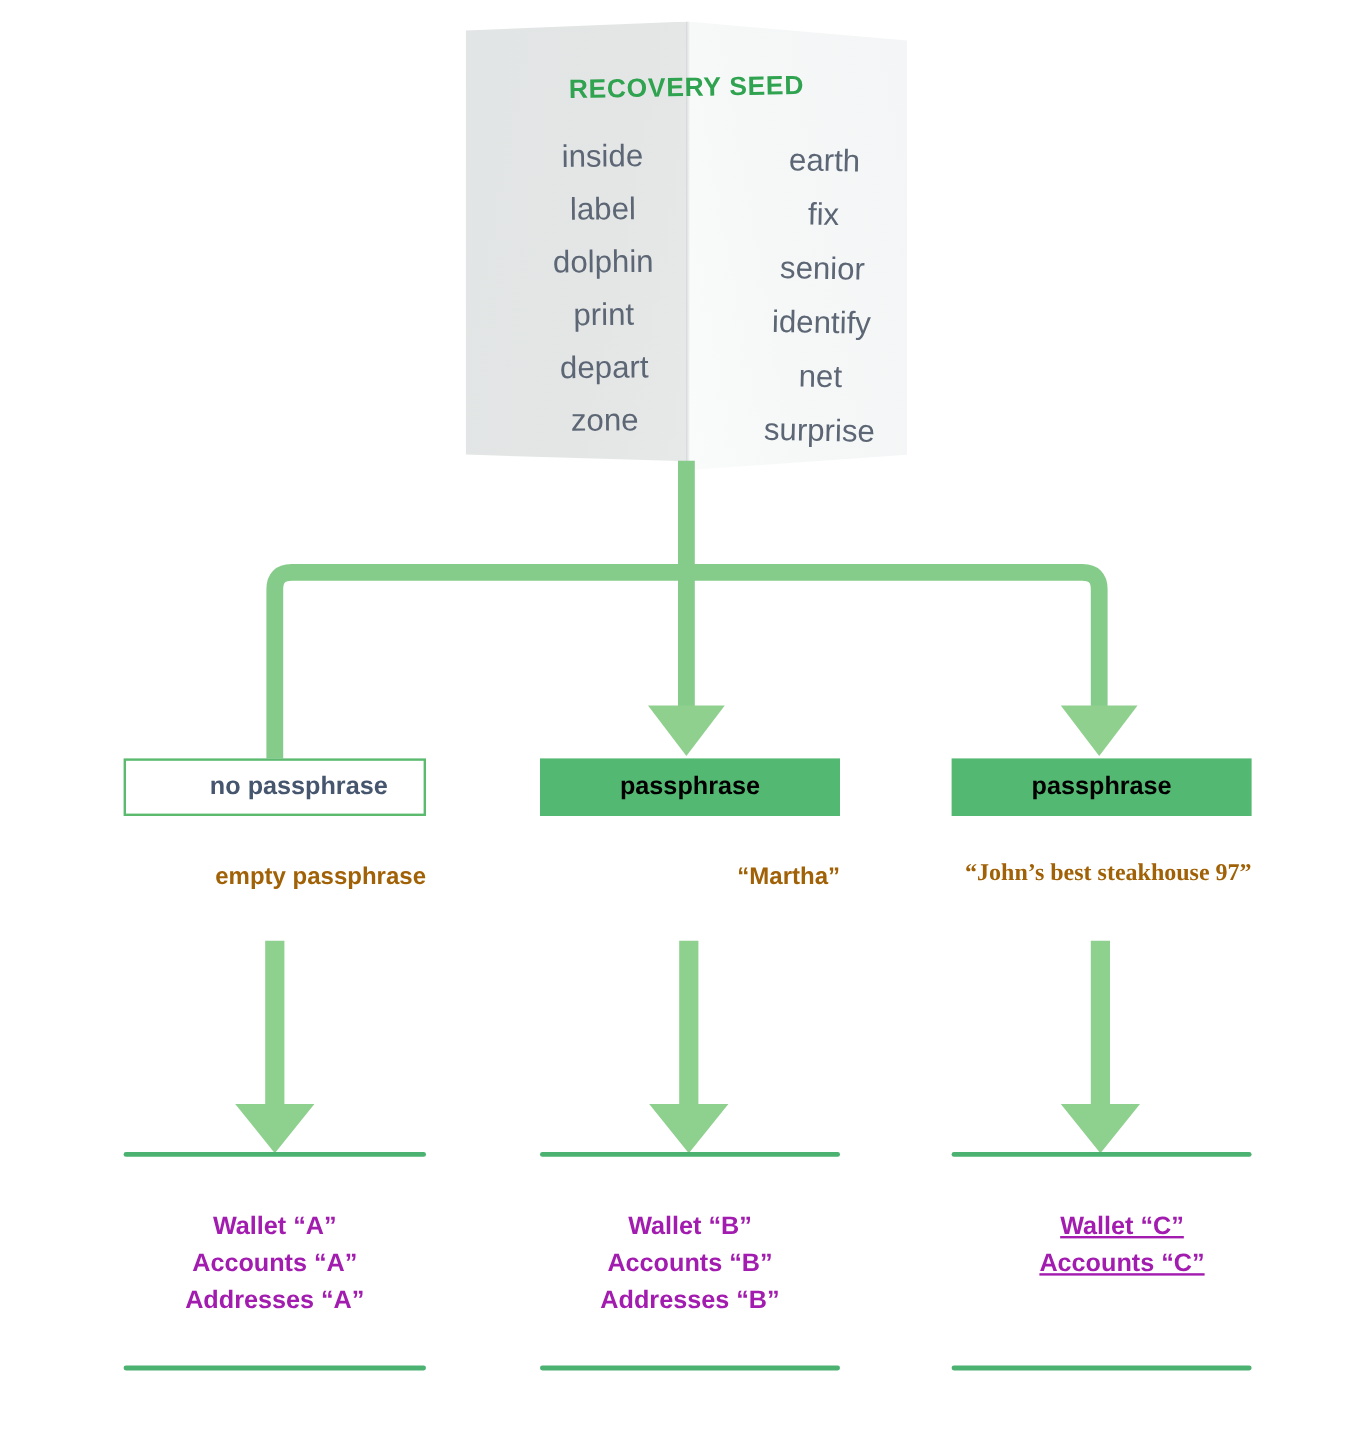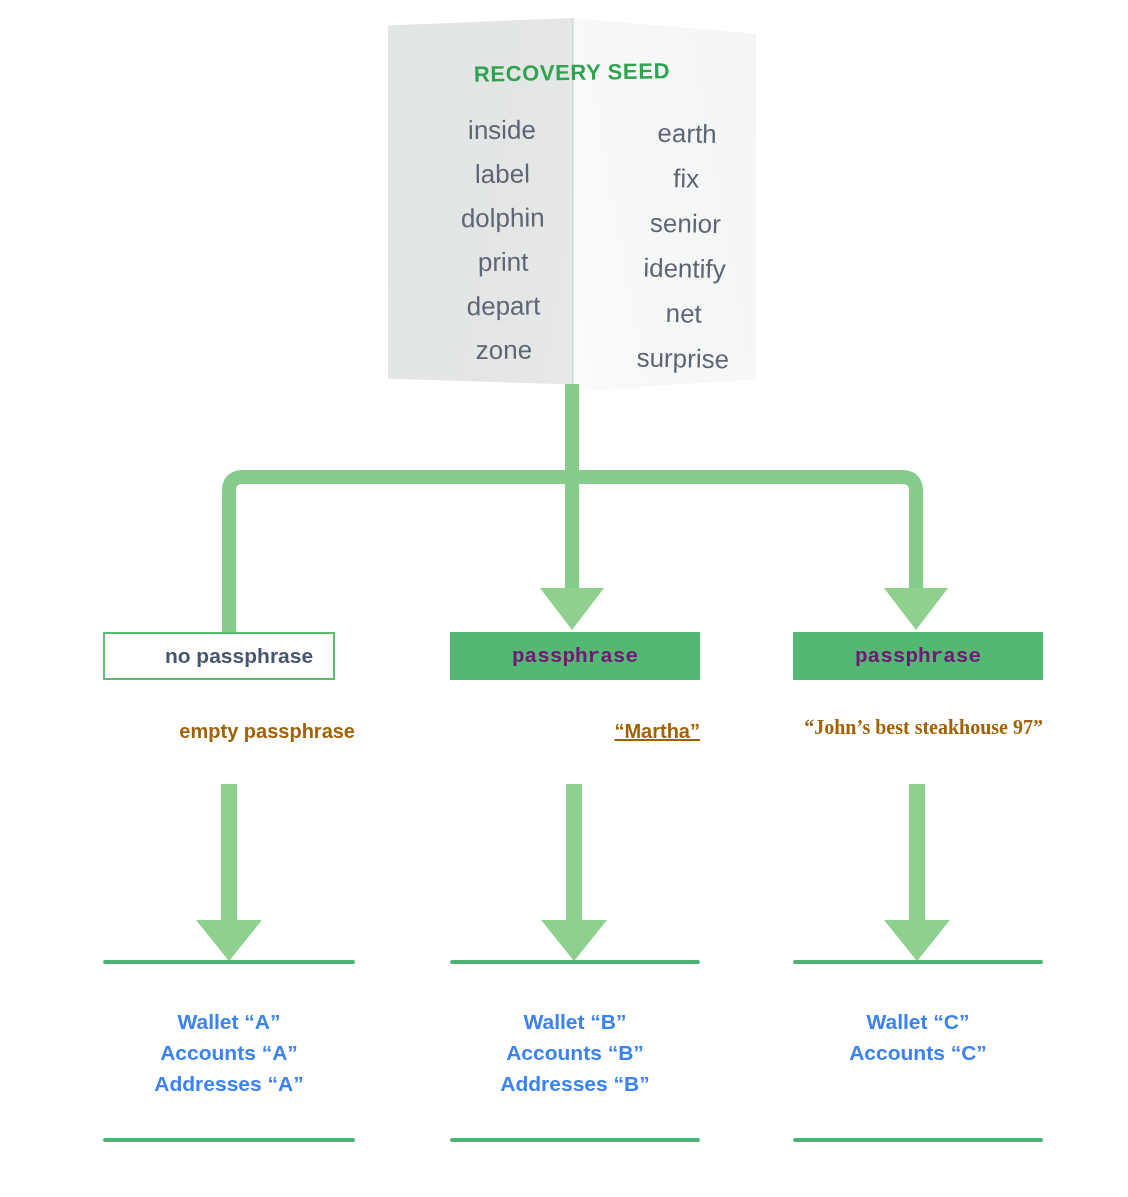--- a/index.html
+++ b/index.html
@@ -89,38 +89,37 @@
     font-size:21px;font-weight:700;
     box-sizing:border-box;
   }
   .pbox.outline{
     border:2px solid #5cba6e;
     background:#ffffff;
     color:#46566e;
   }
   .pbox.filled{
     background:#53b872;
-    color:#701a75;
-    font-family:Liberation Mono, monospace;
-  }
-  #pbox-0{ left:103px; top:632px; width:232px;padding-left:40px; }
+    color:#000000;
+  }
+  #pbox-0{ left:103px; top:632px; width:252px;padding-left:40px; }
   #pbox-1{ left:450px; top:632px; width:250px; }
   #pbox-2{ left:793px; top:632px; width:250px; }
 
   
   .pcap{
     position:absolute;
     top:712px;
     text-align:right;
     color:#a16207;
     font-size:20px;font-weight:700;
     line-height:31px;
   }
   #pcap-0{ left:103px; width:252px; top:716px;}
-  #pcap-1{ left:450px; width:250px; top:716px;text-decoration:underline;}
+  #pcap-1{ left:450px; width:250px; top:716px;}
   #pcap-2{ left:793px; width:250px;font-family:Liberation Serif, serif; }
 
   
   .lower-svg{
     position:absolute;
     left:0;top:780px;
     width:1128px;height:190px;
   }
 
   
@@ -136,27 +135,27 @@
   #rline-top-1{ left:450px; width:250px; }
   #rline-top-2{ left:793px; width:250px; }
   #rline-bot-0{ left:103px; width:252px; }
   #rline-bot-1{ left:450px; width:250px; }
   #rline-bot-2{ left:793px; width:250px; }
 
   .rtext{
     position:absolute;
     top:1006px;
     text-align:center;
-    color:#3b82f6;
+    color:#a21caf;
     font-size:21px;font-weight:700;
     line-height:31px;
   }
   #rtext-0{ left:103px; width:252px; }
   #rtext-1{ left:450px; width:250px;text-align:center; }
-  #rtext-2{ left:793px; width:250px; }
+  #rtext-2{ left:810px; width:250px;text-decoration:underline; }
   .rtext .rrow{ display:block; white-space:nowrap; }
 </style>
 </head>
 <body>
 
 <div id="stage">
 
   <div class="seed-card">
     <div class="paper">
       <div class="seed-left"></div>

